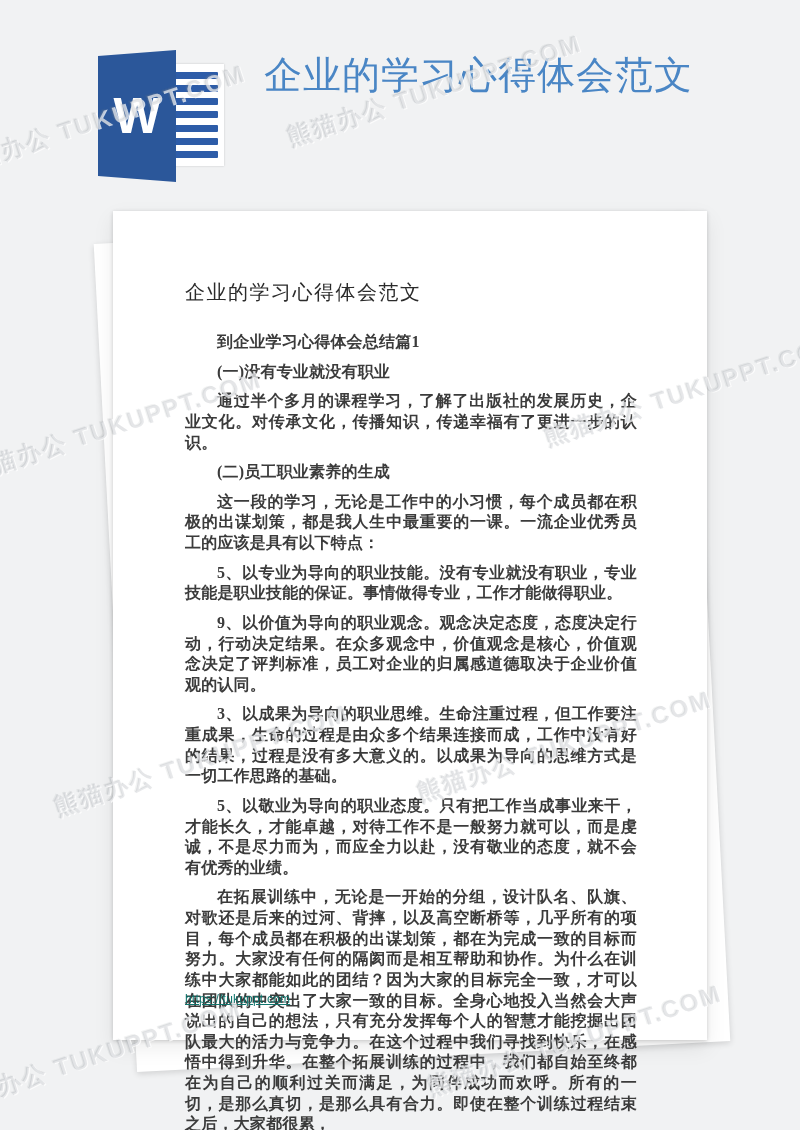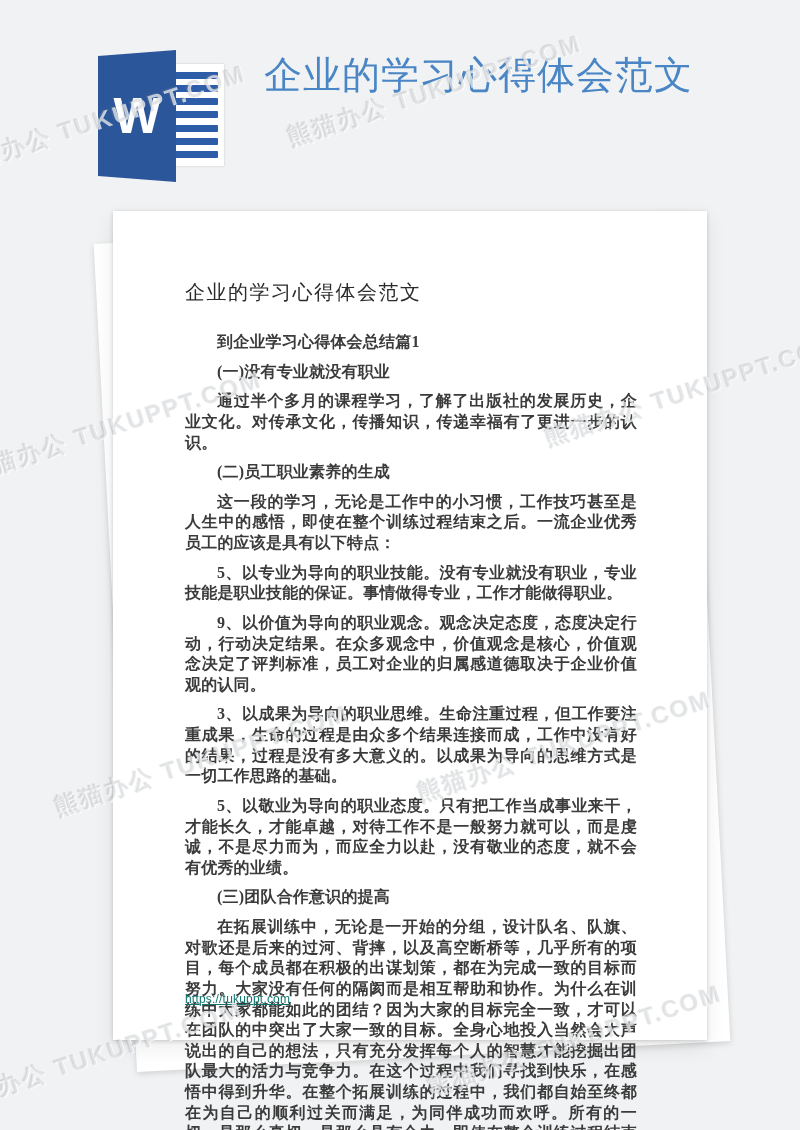--- a/index.html
+++ b/index.html
@@ -73,26 +73,25 @@
   <div class="page back"></div>
 
   <div class="page main">
     <div class="doc">
       <h2 class="doc-title">企业的学习心得体会范文</h2>
       <div class="doc-body">
           <p class="para subtitle">到企业学习心得体会总结篇1</p>
           <p class="para heading">(一)没有专业就没有职业</p>
           <p class="para body">通过半个多月的课程学习，了解了出版社的发展历史，企业文化。对传承文化，传播知识，传递幸福有了更进一步的认识。</p>
           <p class="para heading">(二)员工职业素养的生成</p>
-          <p class="para body">这一段的学习，无论是工作中的小习惯，工作技巧甚至是人生中的感悟，即使在整个训练过程结束之后。一流企业优秀员工的应该是具有以下特点：</p>
+          <p class="para body">这一段的学习，无论是工作中的小习惯，每个成员都在积极的出谋划策，都是我人生中最重要的一课。一流企业优秀员工的应该是具有以下特点：</p>
           <p class="para body">5、以专业为导向的职业技能。没有专业就没有职业，专业技能是职业技能的保证。事情做得专业，工作才能做得职业。</p>
           <p class="para body">9、以价值为导向的职业观念。观念决定态度，态度决定行动，行动决定结果。在众多观念中，价值观念是核心，价值观念决定了评判标准，员工对企业的归属感道德取决于企业价值观的认同。</p>
           <p class="para body">3、以成果为导向的职业思维。生命注重过程，但工作要注重成果，生命的过程是由众多个结果连接而成，工作中没有好的结果，过程是没有多大意义的。以成果为导向的思维方式是一切工作思路的基础。</p>
           <p class="para body">5、以敬业为导向的职业态度。只有把工作当成事业来干，才能长久，才能卓越，对待工作不是一般努力就可以，而是虔诚，不是尽力而为，而应全力以赴，没有敬业的态度，就不会有优秀的业绩。</p>
-          <p class="para heading">(三)团队合作意识的提高</p>
           <p class="para body">在拓展训练中，无论是一开始的分组，设计队名、队旗、对歌还是后来的过河、背摔，以及高空断桥等，几乎所有的项目，每个成员都在积极的出谋划策，都在为完成一致的目标而努力。大家没有任何的隔阂而是相互帮助和协作。为什么在训练中大家都能如此的团结？因为大家的目标完全一致，才可以在团队的中突出了大家一致的目标。全身心地投入当然会大声说出的自己的想法，只有充分发挥每个人的智慧才能挖掘出团队最大的活力与竞争力。在这个过程中我们寻找到快乐，在感悟中得到升华。在整个拓展训练的过程中，我们都自始至终都在为自己的顺利过关而满足，为同伴成功而欢呼。所有的一切，是那么真切，是那么具有合力。即使在整个训练过程结束之后，大家都很累，</p>
         </div>
     </div>
     <div class="doc-footer">https://tukuppt.com</div>
   </div>
 
   <div class="wm-layer">
     <span class="wm wm1">熊猫办公 TUKUPPT.COM</span>
     <span class="wm wm2">熊猫办公 TUKUPPT.COM</span>
     <span class="wm wm3">熊猫办公 TUKUPPT.COM</span>

